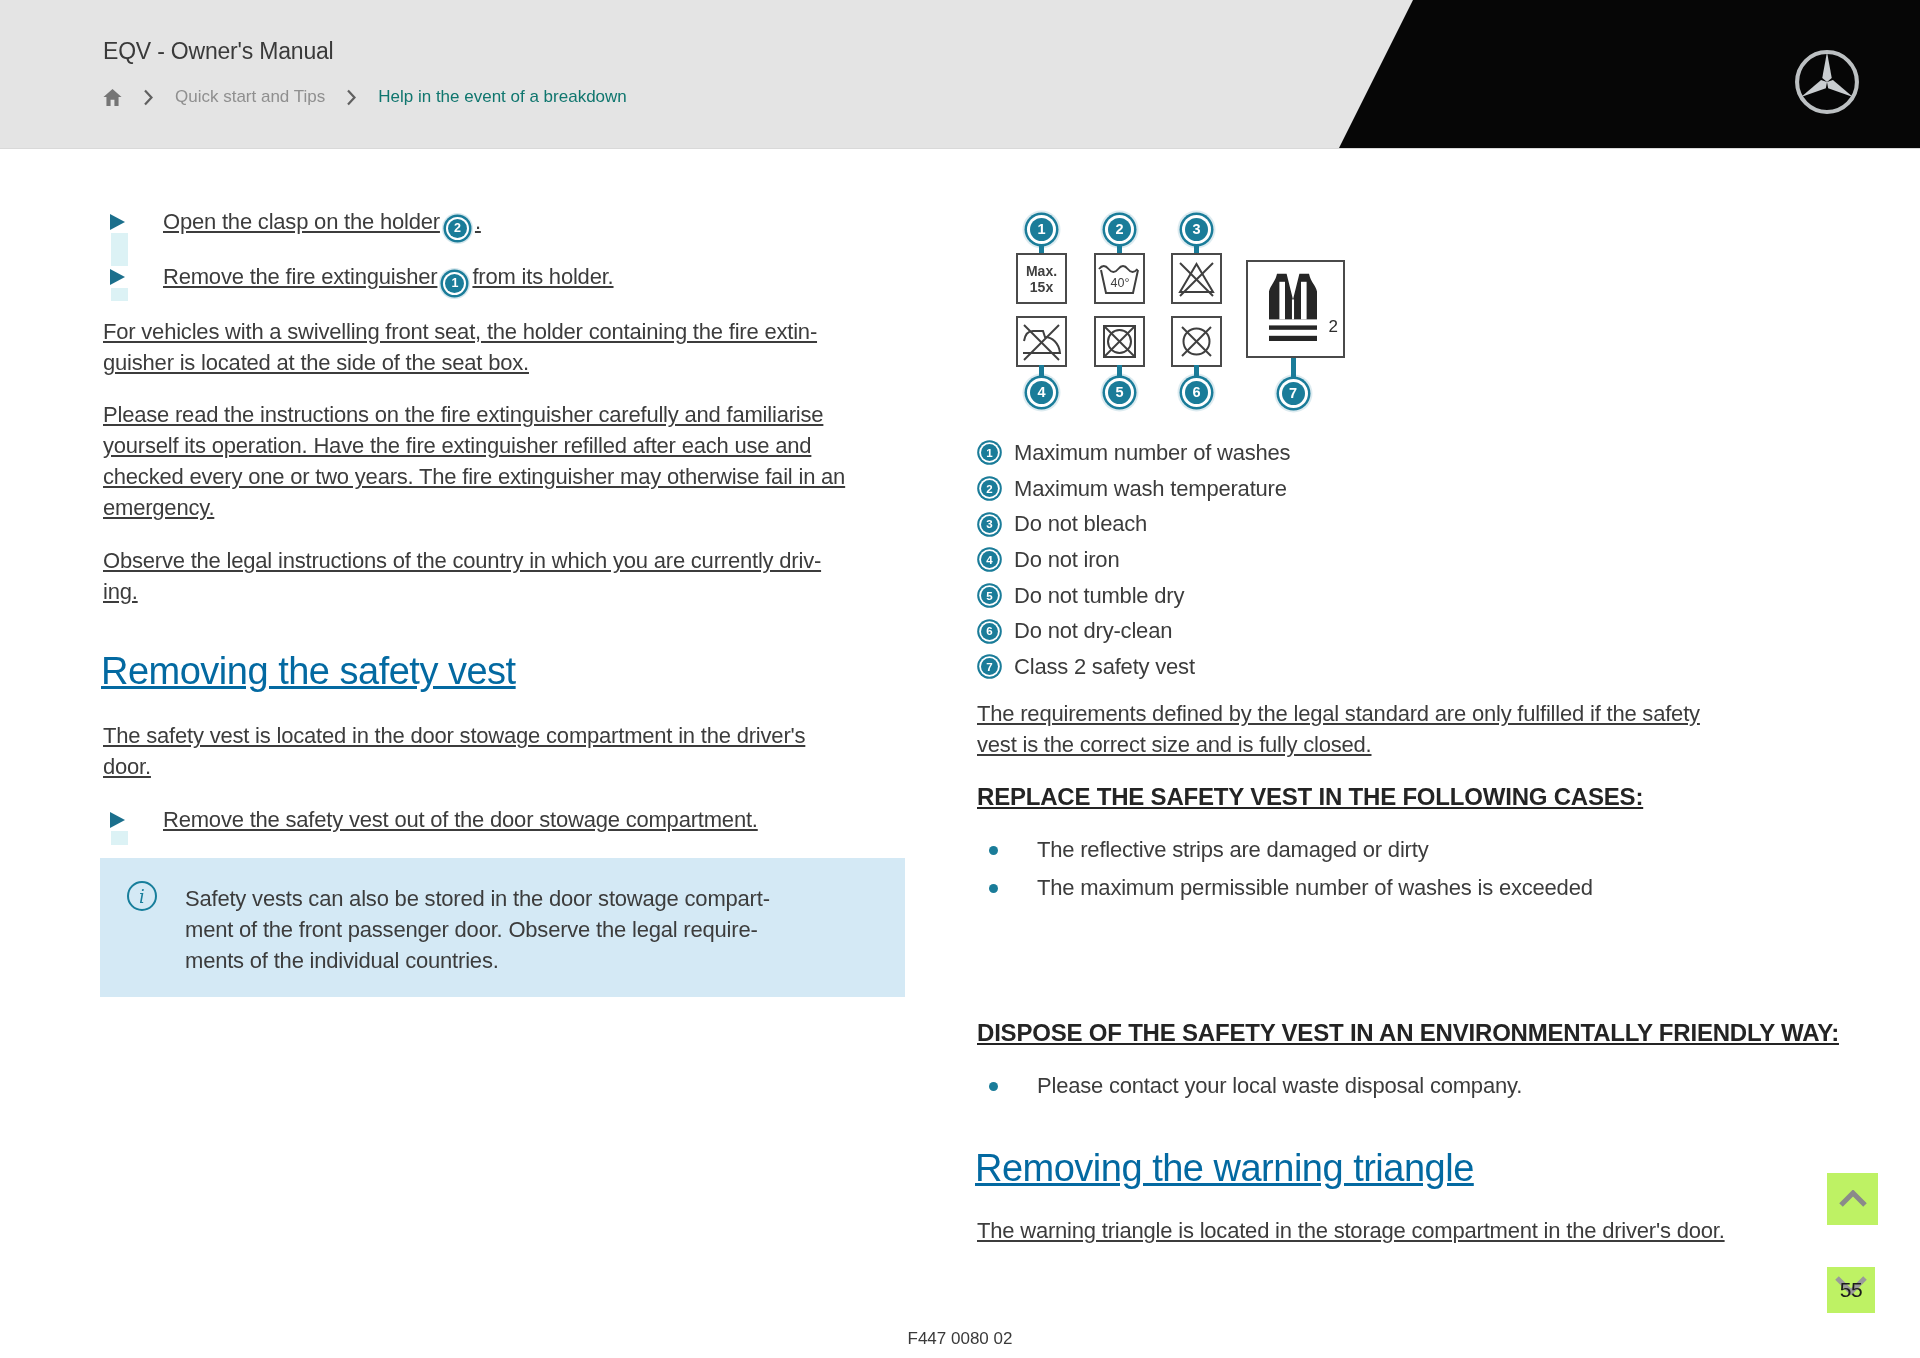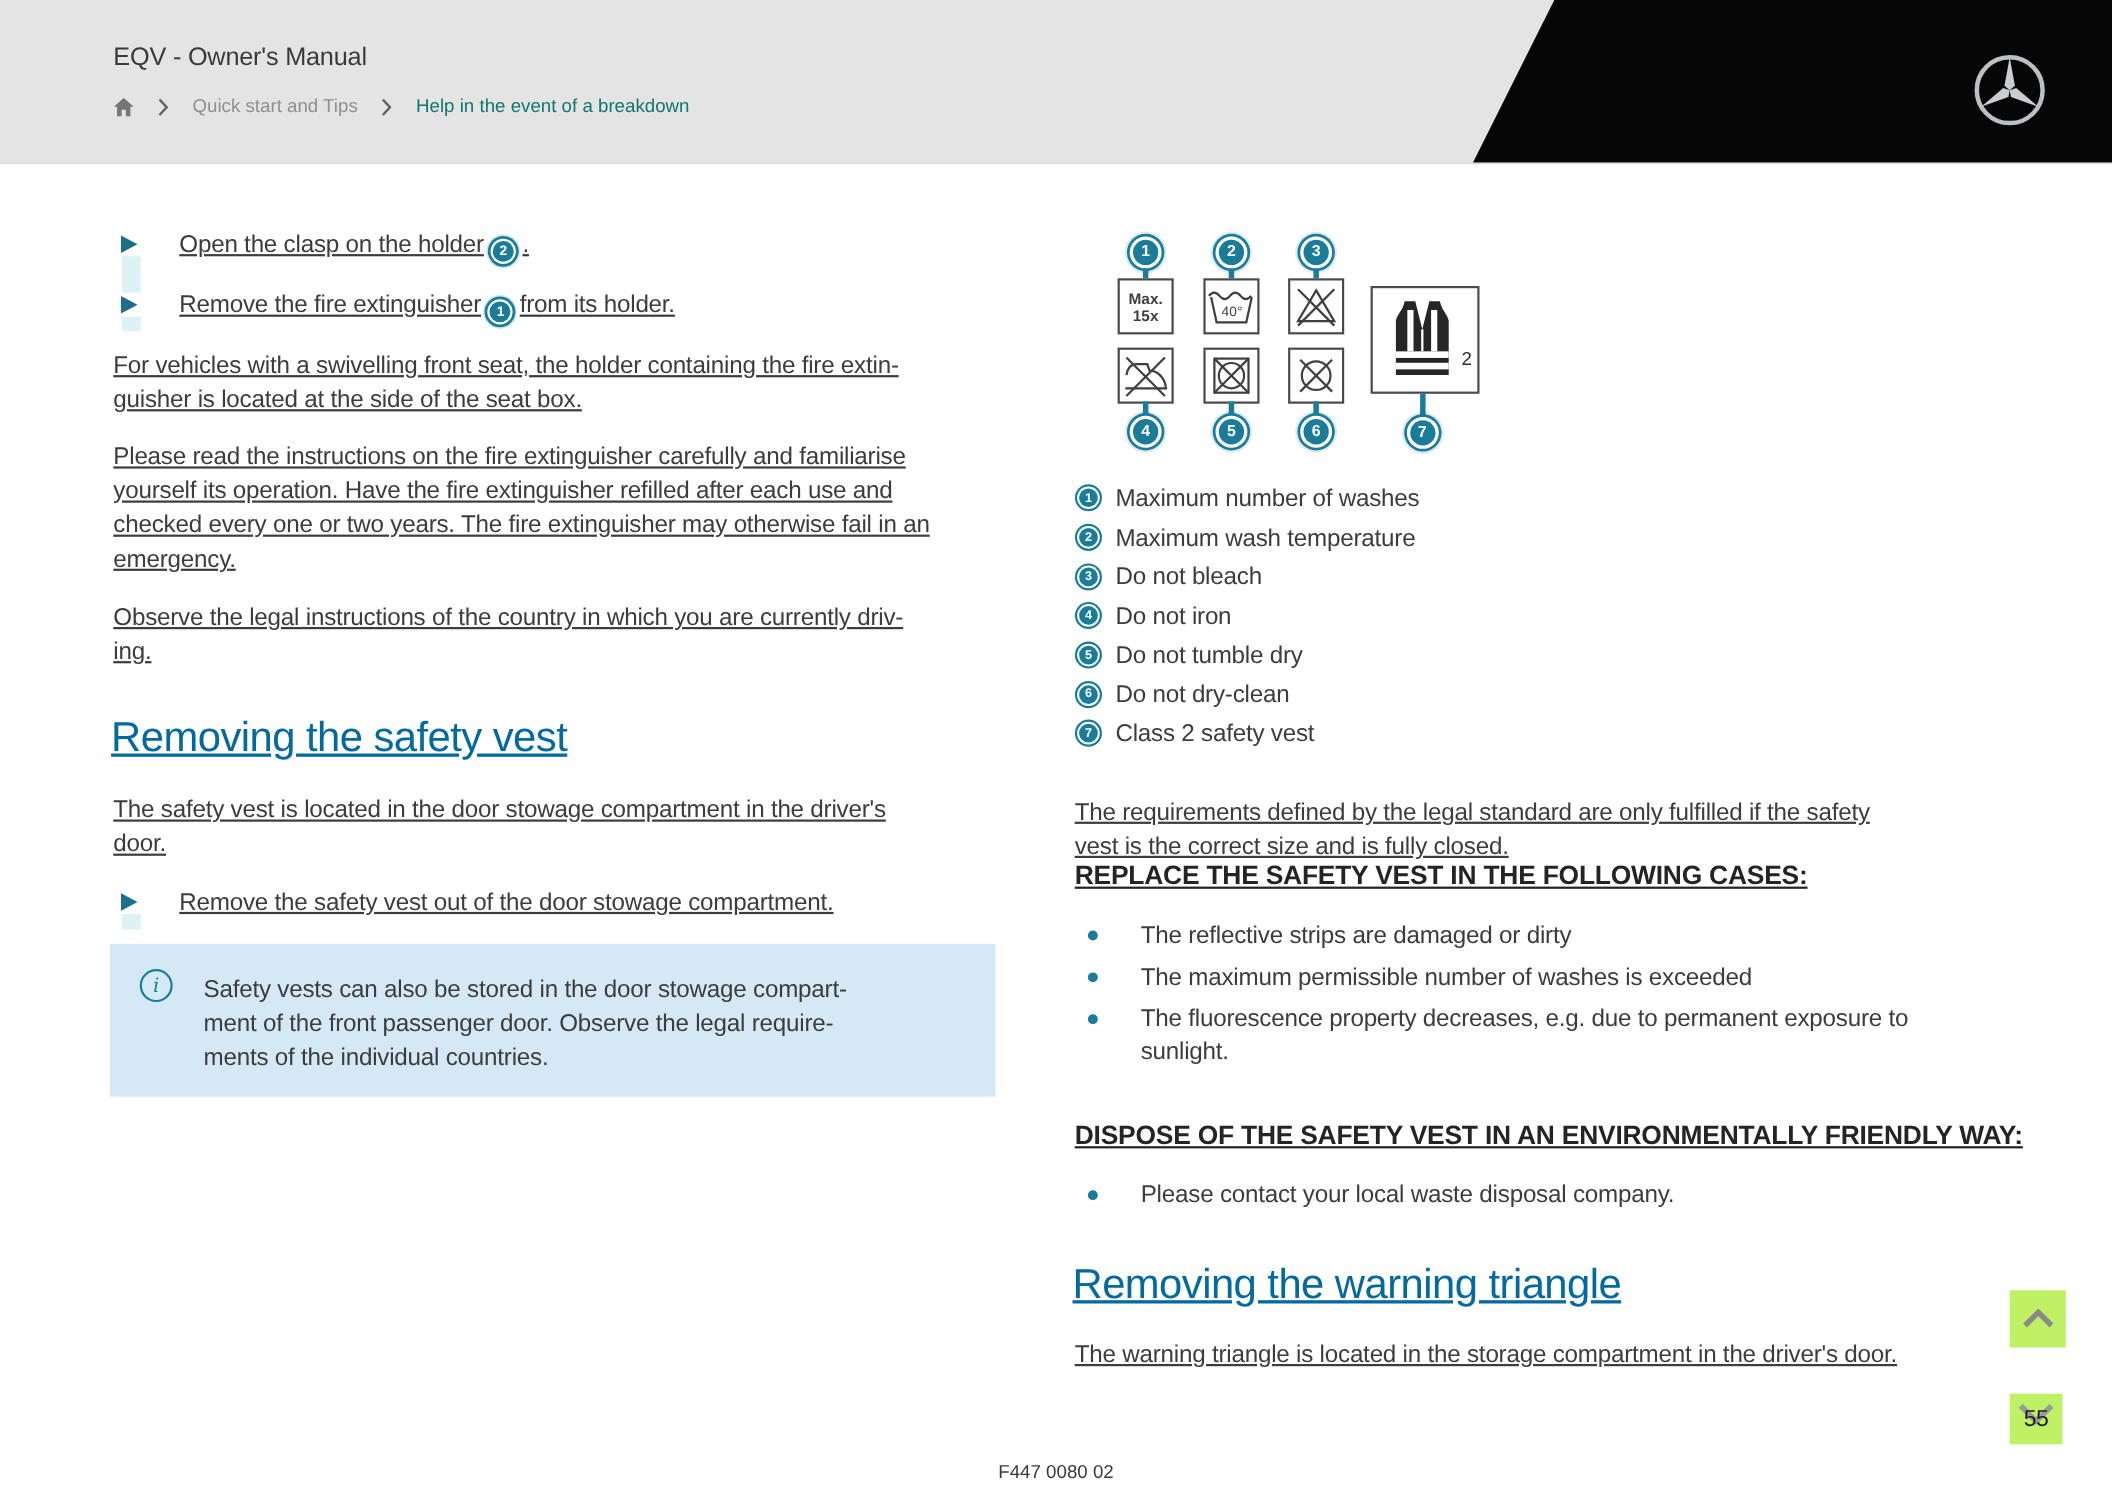--- a/index.html
+++ b/index.html
@@ -287,39 +287,34 @@
         <span class="legend-text">Do not dry-clean</span>
       </div>
     <div class="legend-row">
         <span class="legend-badge">
           <span>7</span>
         </span>
         <span class="legend-text">Class 2 safety vest</span>
       </div>
   </div>
 
-  <div class="abs" style="left:977px;top:698px;margin-top:24px;">
+  <div class="abs" style="left:977px;top:698px;">
     <div class="body-line">The requirements defined by the legal standard are only fulfilled if the safety</div>
     <div class="body-line">vest is the correct size and is fully closed.</div>
   </div>
 
   <div class="abs bold-head" style="left:977px;top:783px;">REPLACE THE SAFETY VEST IN THE FOLLOWING CASES:</div>
 
   <div class="bullet-row" style="left:977px;top:835px;">
     <span class="bullet-dot"></span>
     <div class="bullet-line">The reflective strips are damaged or dirty</div>
   </div>
   <div class="bullet-row" style="left:977px;top:873px;">
     <span class="bullet-dot"></span>
     <div class="bullet-line">The maximum permissible number of washes is exceeded</div>
-  </div>
-  <div class="bullet-row" style="left:977px;top:911px;">
-    <span class="bullet-dot"></span>
-    <div class="bullet-line">The fluorescence property decreases, e.g. due to permanent exposure to</div>
-    <div class="bullet-line">sunlight.</div>
   </div>
 
   <div class="abs bold-head" style="left:977px;top:1019px;">DISPOSE OF THE SAFETY VEST IN AN ENVIRONMENTALLY FRIENDLY WAY:</div>
 
   <div class="bullet-row" style="left:977px;top:1071px;">
     <span class="bullet-dot"></span>
     <div class="bullet-line">Please contact your local waste disposal company.</div>
   </div>
 
   <div class="abs h2" style="left:975px;top:1147px;">Removing the warning triangle</div>

